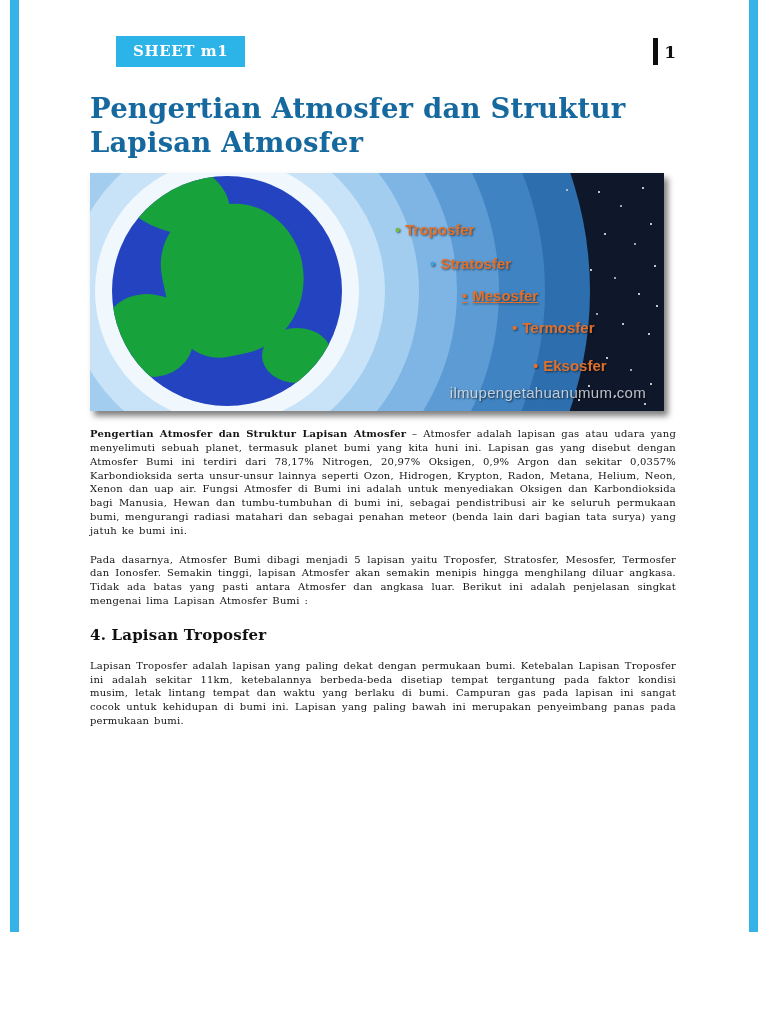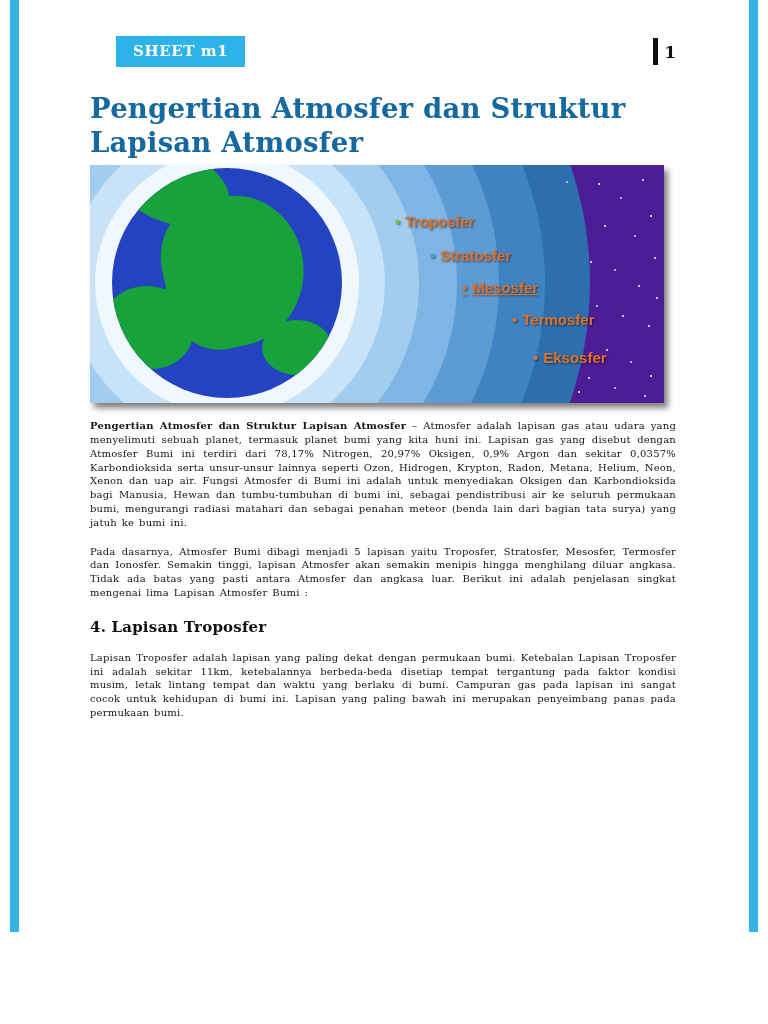--- a/index.html
+++ b/index.html
@@ -25,22 +25,22 @@
   .pn-bar{ width:5px; height:27px; background:#0e0e0e; display:inline-block; }
   .pn-text{ font-weight:bold; font-size:17px; color:#111; }
 
   .title{
     margin-top:24px; color:#15699f; font-weight:bold;
     font-size:27.5px; line-height:1.24; letter-spacing:0.2px;
   }
 
   
   .figure{
-    position:relative; margin-top:6px; width:574px; height:238px;
-    background:#4c1d95; overflow:hidden;
+    position:relative; margin-top:14px; width:574px; height:238px;
+    background:#0f172a; overflow:hidden;
     box-shadow:4px 5px 6px rgba(0,0,0,0.5);
   }
   .ring{ position:absolute; border-radius:50%; }
   .r1{ left:-226px; top:-245px; width:726px; height:726px; background:#2d6fae; }
   .r2{ left:-181px; top:-200px; width:636px; height:636px; background:#3f83c2; }
   .r3{ left:-135px; top:-154px; width:544px; height:544px; background:#5c9bd3; }
   .r4{ left:-93px;  top:-112px; width:460px; height:460px; background:#7fb5e4; }
   .r5{ left:-55px;  top:-74px;  width:384px; height:384px; background:#a3cdef; }
   .r6{ left:-21px;  top:-40px;  width:316px; height:316px; background:#c8e3f7; }
   .r7{ left:5px;    top:-14px;  width:264px; height:264px; background:#f0f8fe; }
@@ -153,20 +153,21 @@
         <div class="atm-label">
           <span class="bullet">•</span><span class="lbl">Mesosfer</span>
         </div>
         <div class="atm-label">
           <span class="bullet">•</span><span class="lbl">Termosfer</span>
         </div>
         <div class="atm-label">
           <span class="bullet">•</span><span class="lbl">Eksosfer</span>
         </div>
       </div>
+      <div class="watermark">ilmupengetahuanumum.com</div>
     </div>
 
     <p class="para first"><b>Pengertian Atmosfer dan Struktur Lapisan Atmosfer</b><span> – Atmosfer adalah lapisan gas atau udara yang menyelimuti sebuah planet, termasuk planet bumi yang kita huni ini. Lapisan gas yang disebut dengan Atmosfer Bumi ini terdiri dari 78,17% Nitrogen, 20,97% Oksigen, 0,9% Argon dan sekitar 0,0357% Karbondioksida serta unsur-unsur lainnya seperti Ozon, Hidrogen, Krypton, Radon, Metana, Helium, Neon, Xenon dan uap air. Fungsi Atmosfer di Bumi ini adalah untuk menyediakan Oksigen dan Karbondioksida bagi Manusia, Hewan dan tumbu-tumbuhan di bumi ini, sebagai pendistribusi air ke seluruh permukaan bumi, mengurangi radiasi matahari dan sebagai penahan meteor (benda lain dari bagian tata surya) yang jatuh ke bumi ini.</span></p>
 
     <p class="para">Pada dasarnya, Atmosfer Bumi dibagi menjadi 5 lapisan yaitu Troposfer, Stratosfer, Mesosfer, Termosfer dan Ionosfer. Semakin tinggi, lapisan Atmosfer akan semakin menipis hingga menghilang diluar angkasa. Tidak ada batas yang pasti antara Atmosfer dan angkasa luar. Berikut ini adalah penjelasan singkat mengenai lima Lapisan Atmosfer Bumi :</p>
 
     <h2 class="heading">4. Lapisan Troposfer</h2>
     <p class="para">Lapisan Troposfer adalah lapisan yang paling dekat dengan permukaan bumi. Ketebalan Lapisan Troposfer ini adalah sekitar 11km, ketebalannya berbeda-beda disetiap tempat tergantung pada faktor kondisi musim, letak lintang tempat dan waktu yang berlaku di bumi. Campuran gas pada lapisan ini sangat cocok untuk kehidupan di bumi ini. Lapisan yang paling bawah ini merupakan penyeimbang panas pada permukaan bumi.</p>
   </div>
 

